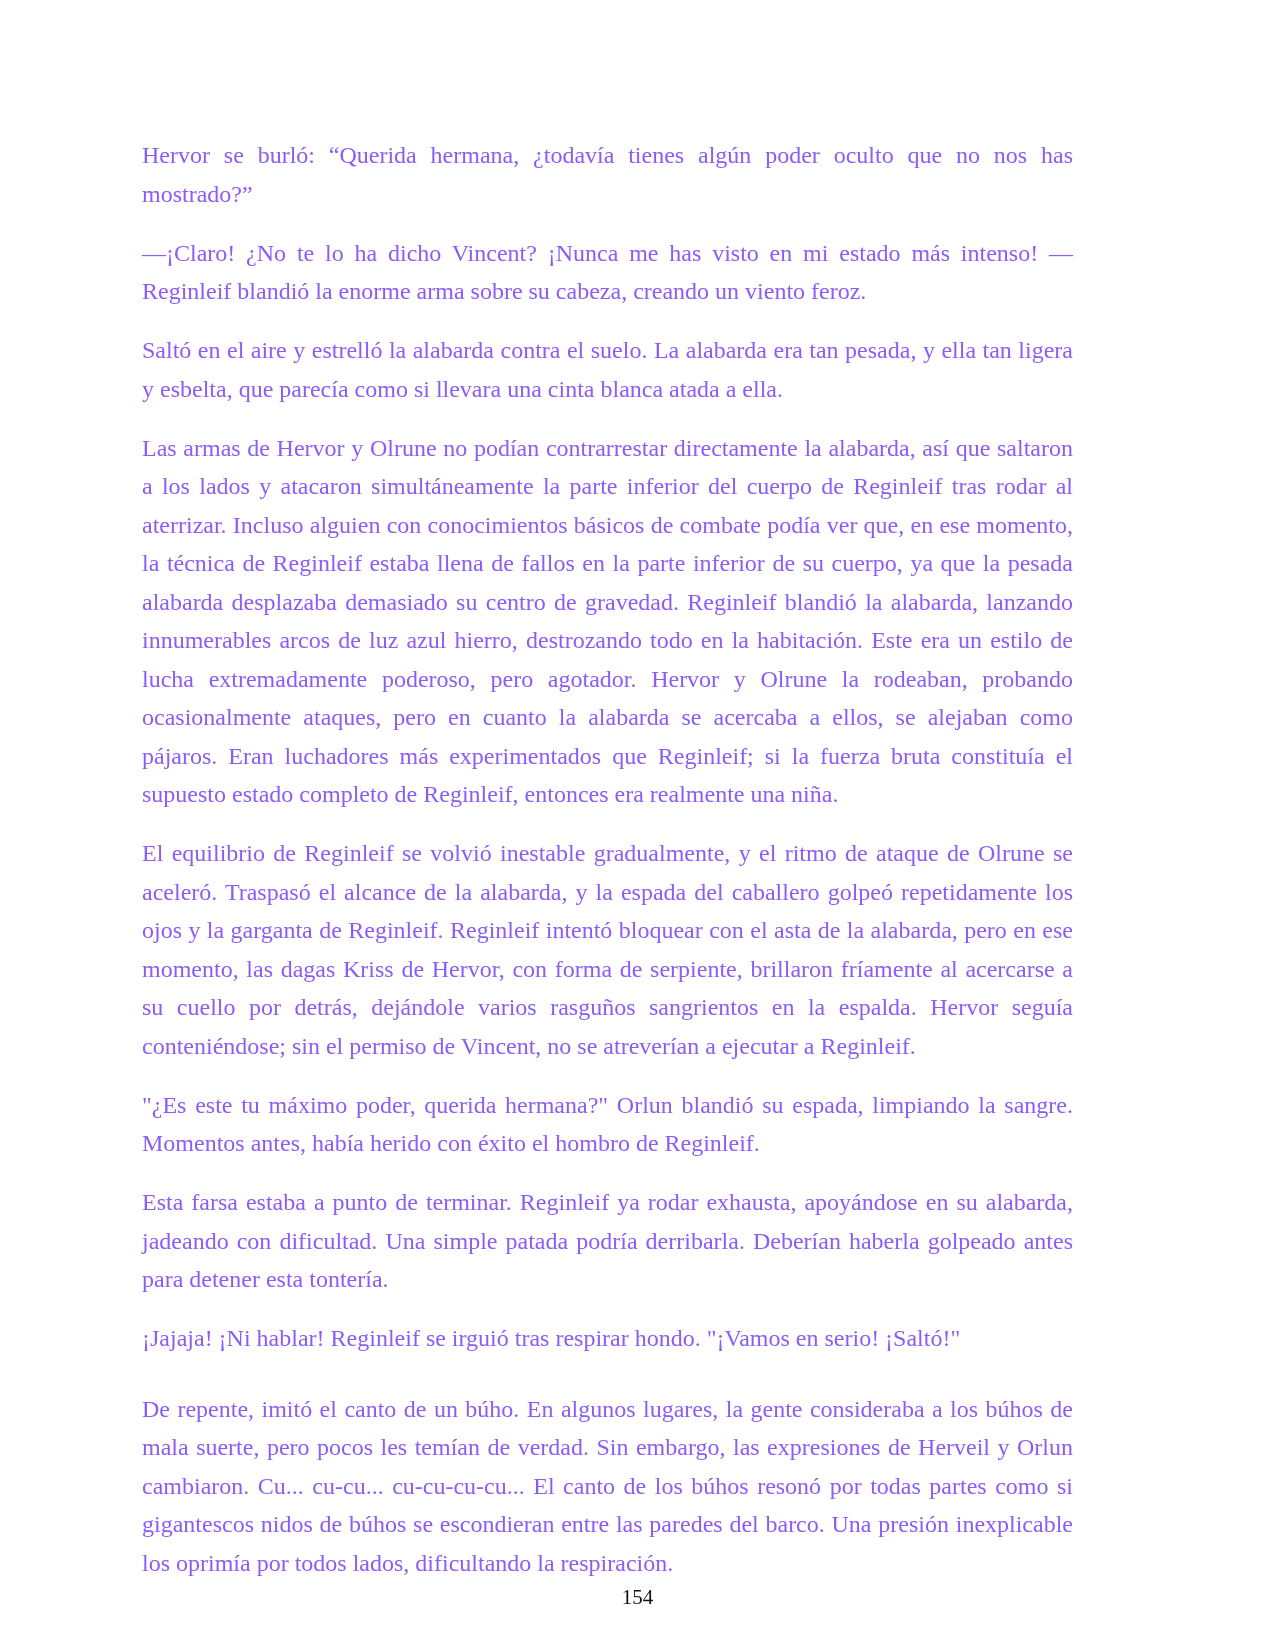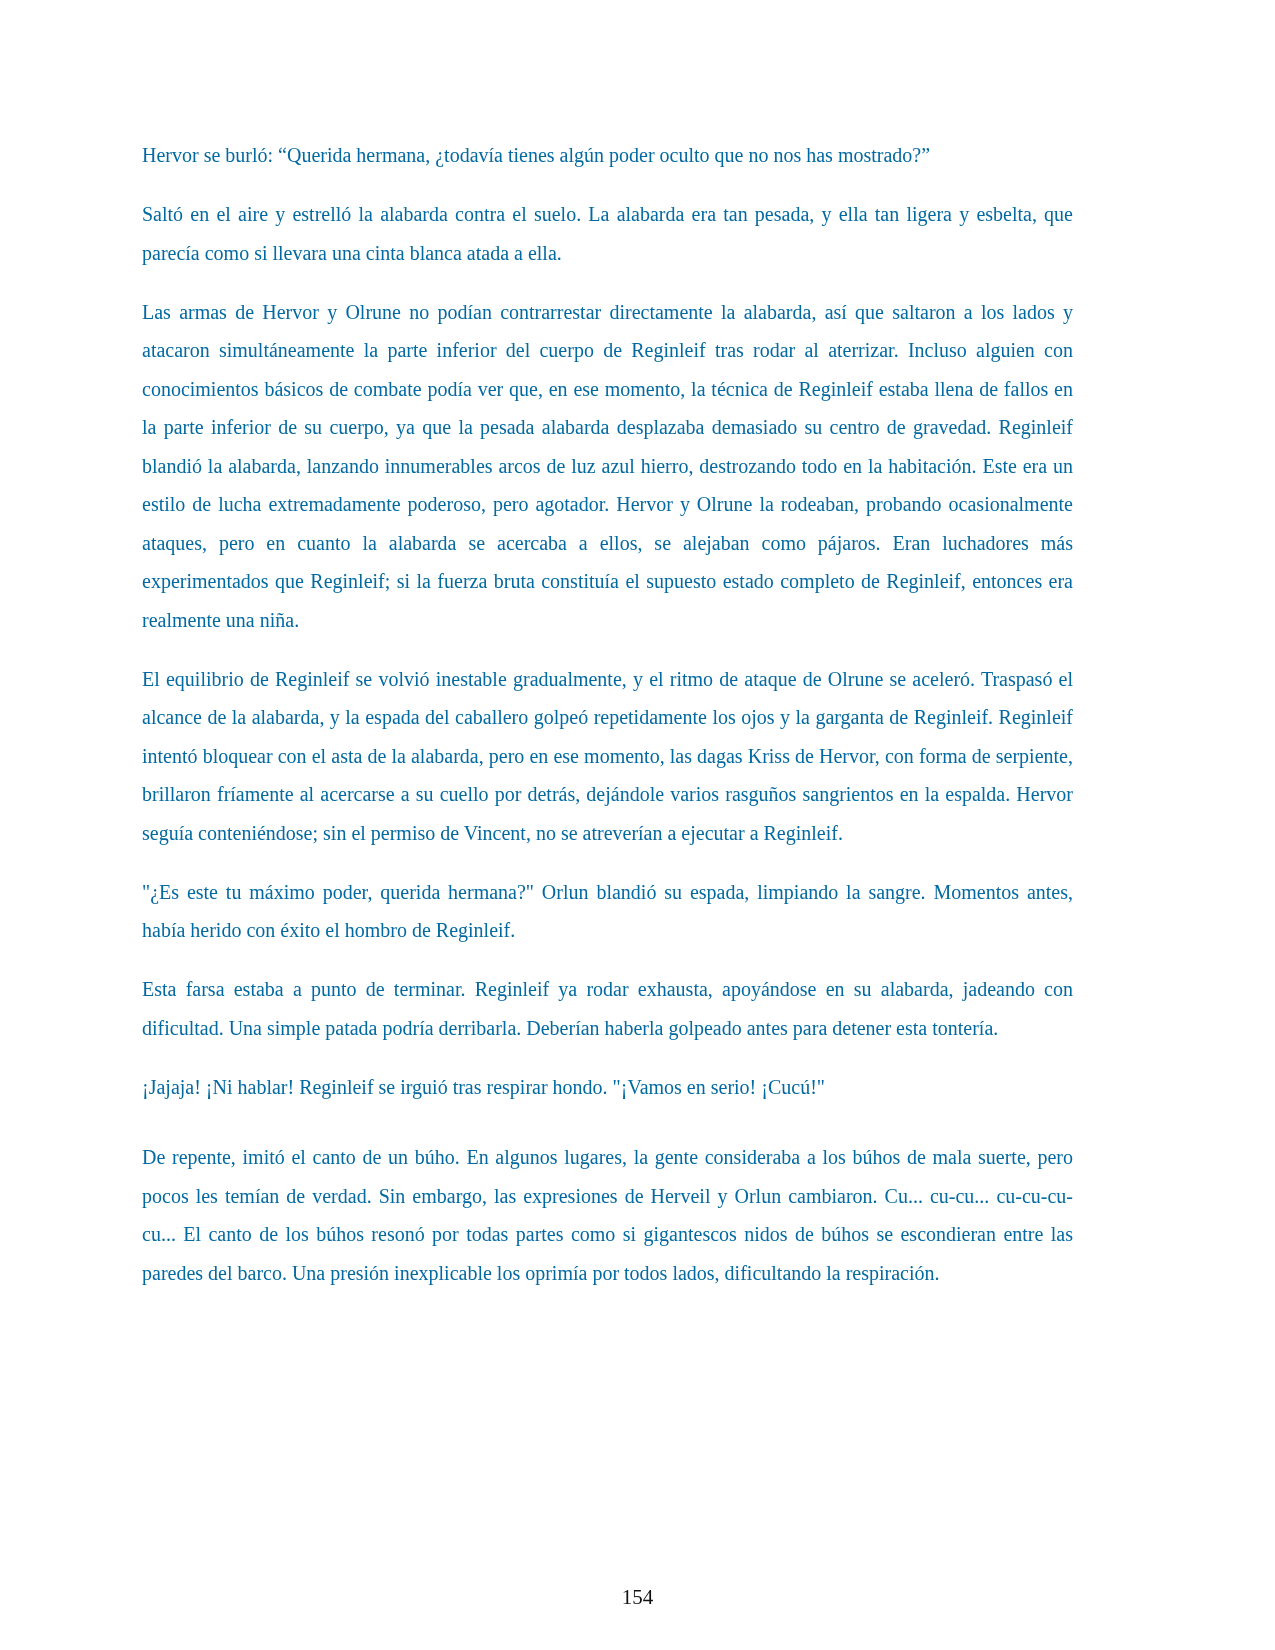--- a/index.html
+++ b/index.html
@@ -18,26 +18,26 @@
     font-family: "Liberation Serif", "DejaVu Serif", serif;
     color: #0b0b0b;
   }
   .content {
     position: absolute;
     left: 142px;
     top: 136px;
     width: 931px;
   }
   .para {
-    font-size: 20px;
+    font-size: 24px;
     line-height: 38.5px;
     text-align: justify;
     text-justify: inter-word;
     margin: 0 0 20.5px 0;
-    color: #0369a1;
+    color: #8b5cf6;
     -webkit-font-smoothing: antialiased;
     hyphens: none;
   }
   .para:last-child {
     margin-bottom: 0;
     margin-top: 32px;
   }
   .page-number {
     position: absolute;
     left: 0;
@@ -50,24 +50,25 @@
     color: #111111;
   }
 </style>
 </head>
 <body>
 
 <div class="page">
 
   <div class="content">
     <p class="para">Hervor se burló: “Querida hermana, ¿todavía tienes algún poder oculto que no nos has mostrado?”</p>
+    <p class="para">—¡Claro! ¿No te lo ha dicho Vincent? ¡Nunca me has visto en mi estado más intenso! —Reginleif blandió la enorme arma sobre su cabeza, creando un viento feroz.</p>
     <p class="para">Saltó en el aire y estrelló la alabarda contra el suelo. La alabarda era tan pesada, y ella tan ligera y esbelta, que parecía como si llevara una cinta blanca atada a ella.</p>
     <p class="para">Las armas de Hervor y Olrune no podían contrarrestar directamente la alabarda, así que saltaron a los lados y atacaron simultáneamente la parte inferior del cuerpo de Reginleif tras rodar al aterrizar. Incluso alguien con conocimientos básicos de combate podía ver que, en ese momento, la técnica de Reginleif estaba llena de fallos en la parte inferior de su cuerpo, ya que la pesada alabarda desplazaba demasiado su centro de gravedad. Reginleif blandió la alabarda, lanzando innumerables arcos de luz azul hierro, destrozando todo en la habitación. Este era un estilo de lucha extremadamente poderoso, pero agotador. Hervor y Olrune la rodeaban, probando ocasionalmente ataques, pero en cuanto la alabarda se acercaba a ellos, se alejaban como pájaros. Eran luchadores más experimentados que Reginleif; si la fuerza bruta constituía el supuesto estado completo de Reginleif, entonces era realmente una niña.</p>
     <p class="para">El equilibrio de Reginleif se volvió inestable gradualmente, y el ritmo de ataque de Olrune se aceleró. Traspasó el alcance de la alabarda, y la espada del caballero golpeó repetidamente los ojos y la garganta de Reginleif. Reginleif intentó bloquear con el asta de la alabarda, pero en ese momento, las dagas Kriss de Hervor, con forma de serpiente, brillaron fríamente al acercarse a su cuello por detrás, dejándole varios rasguños sangrientos en la espalda. Hervor seguía conteniéndose; sin el permiso de Vincent, no se atreverían a ejecutar a Reginleif.</p>
     <p class="para">"¿Es este tu máximo poder, querida hermana?" Orlun blandió su espada, limpiando la sangre. Momentos antes, había herido con éxito el hombro de Reginleif.</p>
     <p class="para">Esta farsa estaba a punto de terminar. Reginleif ya rodar exhausta, apoyándose en su alabarda, jadeando con dificultad. Una simple patada podría derribarla. Deberían haberla golpeado antes para detener esta tontería.</p>
-    <p class="para">¡Jajaja! ¡Ni hablar! Reginleif se irguió tras respirar hondo. "¡Vamos en serio! ¡Cucú!"</p>
+    <p class="para">¡Jajaja! ¡Ni hablar! Reginleif se irguió tras respirar hondo. "¡Vamos en serio! ¡Saltó!"</p>
     <p class="para">De repente, imitó el canto de un búho. En algunos lugares, la gente consideraba a los búhos de mala suerte, pero pocos les temían de verdad. Sin embargo, las expresiones de Herveil y Orlun cambiaron. Cu... cu-cu... cu-cu-cu-cu... El canto de los búhos resonó por todas partes como si gigantescos nidos de búhos se escondieran entre las paredes del barco. Una presión inexplicable los oprimía por todos lados, dificultando la respiración.</p>
   </div>
 
   <div class="page-number">154</div>
 
 </div>
 
 </body></html>

